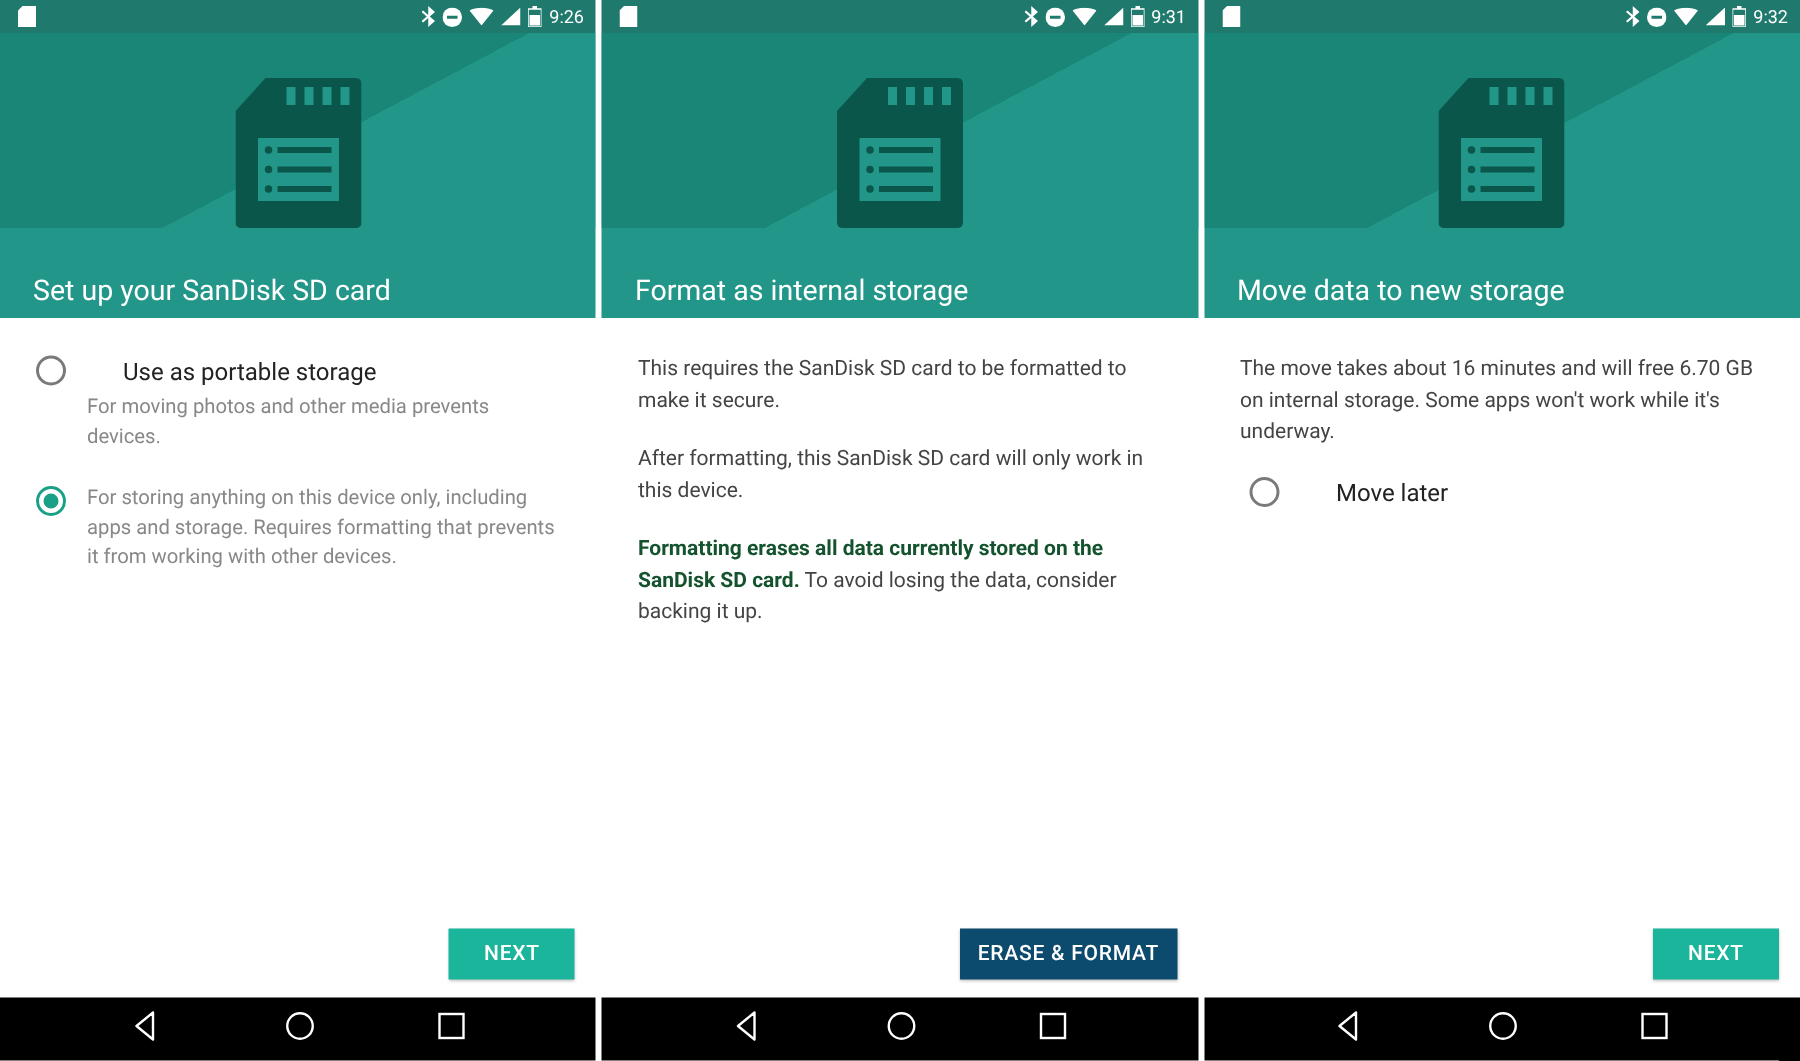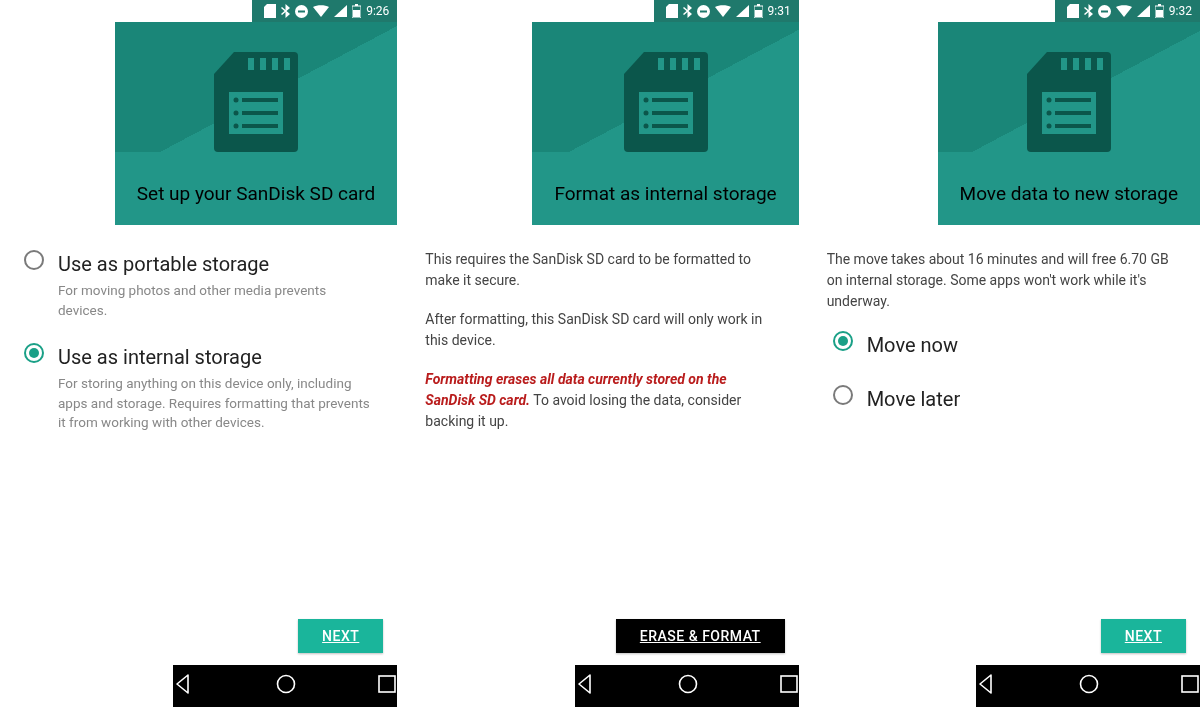--- a/index.html
+++ b/index.html
@@ -1,37 +1,37 @@
 <!DOCTYPE html>
 <html><head>
 <meta charset="utf-8">
 <style>
 * { margin:0; padding:0; box-sizing:border-box; font-family: Roboto, "Helvetica Neue", Arial, sans-serif; }
 body { background:#fff; width:1200px; height:707px; display:flex; gap:4px; }
-.phone { flex:1; display:flex; flex-direction:column; background:#fff; position:relative;align-items:flex-end; }
+.phone { flex:1; display:flex; flex-direction:column; background:#fff; position:relative; }
 .status-bar { height:22px; background:#1f796c; display:flex; justify-content:flex-end; align-items:center; padding:0 8px; gap:5px; color:#fff; font-size:12px; }
 .status-bar .sd-ind { margin-right:auto; margin-left:4px; }
 .header { background:#229688; position:relative; overflow:hidden; }
 .diag { position:absolute; top:0; left:0; right:0; height:130px; background:linear-gradient(152deg,#1a8678 0%, #1a8678 55%, #229688 55%, #229688 100%); }
 .sd-icon-wrap { position:relative; z-index:2; display:flex; justify-content:center; padding-top:30px; padding-bottom:14px; }
 .sd-icon { position:relative; }
-.header-title { position:relative; z-index:2; color:#000000; font-size:19px; font-weight:400; padding:12px 22px 20px; }
+.header-title { position:relative; z-index:2; color:#ffffff; font-size:19px; font-weight:400; padding:12px 22px 7px; }
 .content { flex:1; padding:24px 24px 0; color:#222; font-size:14px; line-height:1.5; }
 .content p { margin-bottom:18px; color:#444; }
 .option { display:flex; gap:14px; margin-bottom:22px; cursor:pointer; }
 .radio { width:20px; height:20px; border-radius:50%; border:2px solid #7a7a7a; flex-shrink:0; position:relative; margin-top:1px; }
 .radio.checked { border-color:#1aa087; }
 .radio.checked::after { content:""; position:absolute; top:3px; left:3px; width:10px; height:10px; border-radius:50%; background:#1aa087; }
-.opt-text .opt-title { font-size:20px; color:#222; margin-bottom:2px; }
+.opt-text .opt-title { font-size:16px; color:#222; margin-bottom:2px;margin-left:24px; }
 .opt-text .opt-desc { font-size:13.5px; color:#888; line-height:1.45; }
-.content .bold { font-weight:700; color:#b91c1c;font-style:italic; }
+.content .bold { font-weight:700; color:#14532d; }
 .footer { padding:12px 14px; display:flex; justify-content:flex-end; }
-.btn { padding:9px 24px; color:#fff; font-size:14px; font-weight:500; letter-spacing:.5px; border:none; cursor:pointer; box-shadow:0 1px 2px rgba(0,0,0,.25); min-width:84px; text-align:center;text-decoration:underline; }
+.btn { padding:9px 12px; color:#fff; font-size:14px; font-weight:500; letter-spacing:.5px; border:none; cursor:pointer; box-shadow:0 1px 2px rgba(0,0,0,.25); min-width:84px; text-align:center; }
 .btn.teal { background:#1ab59b; }
-.btn.red { background:#000000; }
+.btn.red { background:#0c4a6e; }
 .navbar { height:42px; background:#000; display:flex; justify-content:center; align-items:center; gap:80px; }
 .navbar svg { fill:none; stroke:#fff; }
 .status-bar svg { display:block; }
 </style>
 </head>
 <body>
 
 <div class="phone">
   <div class="status-bar">
     <span class="sd-ind">
@@ -95,21 +95,20 @@
     <div class="option">
       <div class="radio"></div>
       <div class="opt-text">
         <div class="opt-title">Use as portable storage</div>
         <div class="opt-desc">For moving photos and other media prevents devices.</div>
       </div>
     </div>
     <div class="option">
       <div class="radio checked"></div>
       <div class="opt-text">
-        <div class="opt-title">Use as internal storage</div>
         <div class="opt-desc">For storing anything on this device only, including apps and storage. Requires formatting that prevents it from working with other devices.</div>
       </div>
     </div>
   </div>
   <div class="footer">
     <button class="btn teal">NEXT</button>
   </div>
   <div class="navbar">
     <span><svg width="22" height="22" viewBox="0 0 22 22">
           <path d="M15 2 L4 11 L15 20 Z" stroke="#fff" stroke-width="1.6" fill="none" stroke-linejoin="round"></path>
@@ -259,26 +258,20 @@
             <rect x="28" y="72" width="36" height="4" fill="#0b564b"></rect>
         </svg>
       </span>
     </div>
     <div class="header-title">Move data to new storage</div>
   </div>
   <div class="content">
     <p>The move takes about 16 minutes and will free 6.70 GB on internal storage. Some apps won't work while it's underway.</p>
     <div style="padding-left:6px;">
       <div class="option">
-        <div class="radio checked"></div>
-        <div class="opt-text">
-            <div class="opt-title">Move now</div>
-          </div>
-      </div>
-      <div class="option">
         <div class="radio"></div>
         <div class="opt-text">
             <div class="opt-title">Move later</div>
           </div>
       </div>
     </div>
   </div>
   <div class="footer">
     <button class="btn teal">NEXT</button>
   </div>

